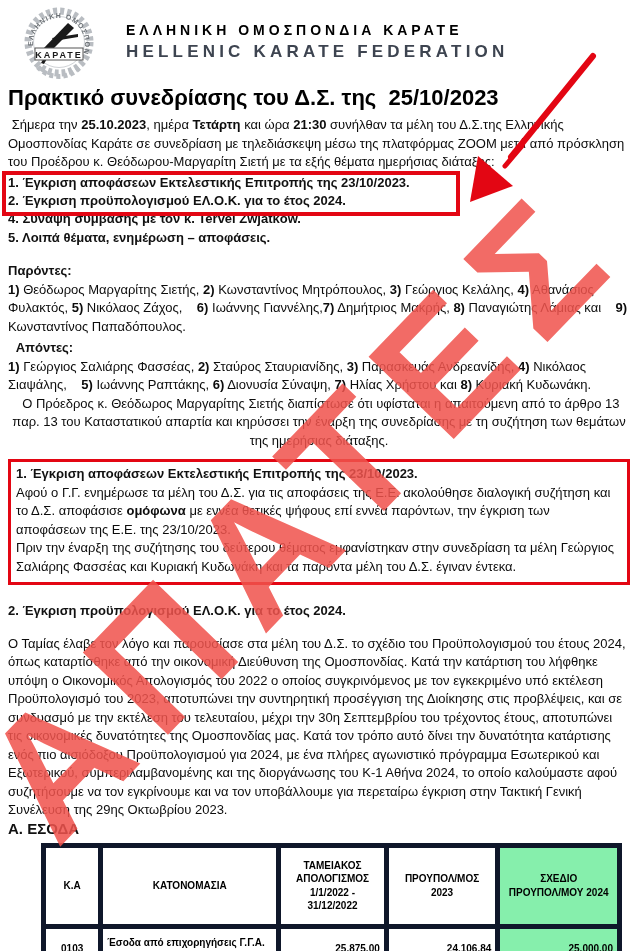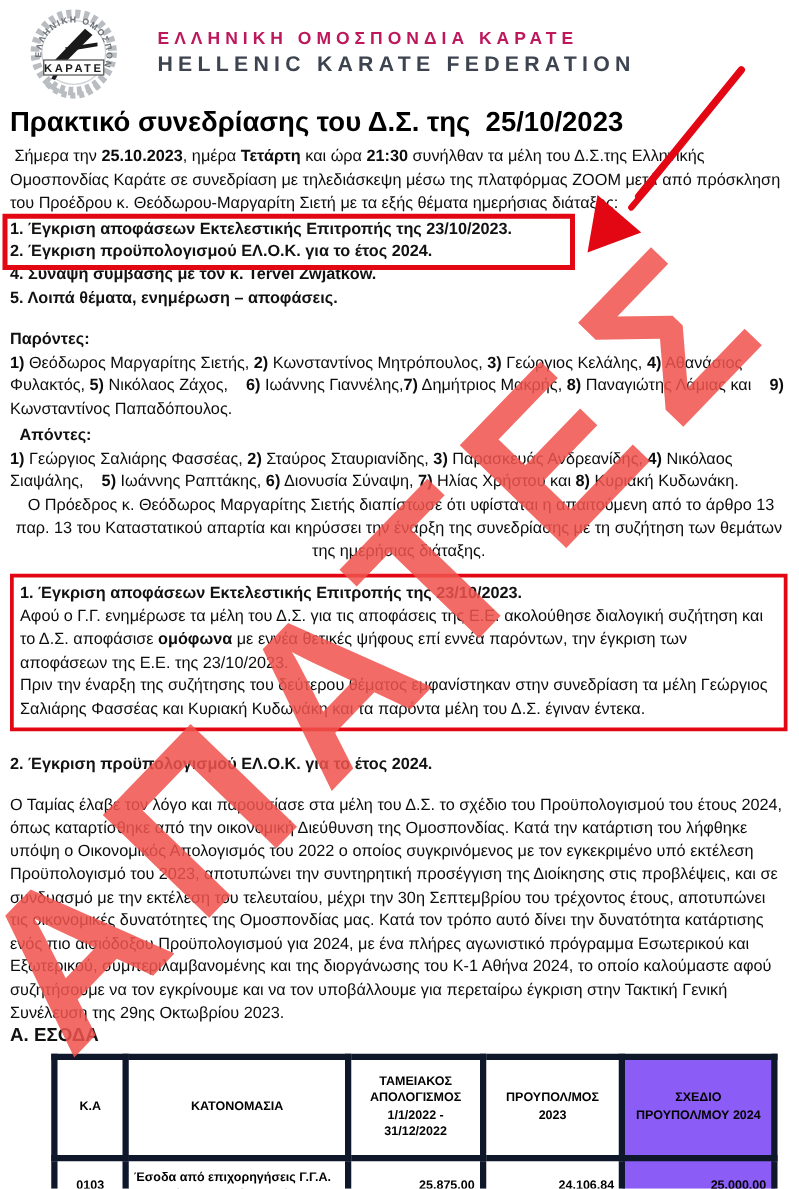--- a/index.html
+++ b/index.html
@@ -6,21 +6,21 @@
   .page{
     position:relative;width:639px;height:951px;overflow:hidden;background:#fff;
     font-family:"Liberation Sans","DejaVu Sans",sans-serif;color:#111;
   }
   .content{position:relative;padding:5px 9px 0 8px;z-index:1;}
 
   
   .hdr{display:flex;align-items:flex-start;}
   .logo{flex:0 0 auto;}
   .orgnames{margin-left:16px;margin-top:17px;}
-  .org-el{font-size:14px;font-weight:700;letter-spacing:4px;color:#be185d;white-space:pre-wrap;}
+  .org-el{font-size:14px;font-weight:700;letter-spacing:4px;color:#000000;white-space:pre-wrap;}
   .org-en{font-size:17px;font-weight:700;letter-spacing:4.2px;color:#3d4450;margin-top:4px;white-space:pre-wrap;}
 
   .doc-title{margin-top:6px;font-size:22px;font-weight:700;color:#000;white-space:pre-wrap;}
 
   p,.para{margin:0;font-size:13px;line-height:18.5px;color:#0c0c0c;}
   .intro{margin-top:5px;white-space:pre-wrap;}
   .agenda{position:relative;margin-top:2px;}
   .agenda-item{font-weight:700;font-size:13px;line-height:18.4px;white-space:pre-wrap;}
   .box1{
     position:absolute;left:-6px;top:-3px;width:450px;height:37px;
@@ -52,21 +52,21 @@
   table.budget col.c3{width:111px;}
   table.budget col.c4{width:121px;}
   table.budget th,table.budget td{
     border:5px solid #0f172a;padding:2px 4px;vertical-align:middle;
     font-size:10px;line-height:13.5px;font-weight:700;color:#000;
   }
   table.budget th{text-align:center;white-space:pre-line;height:72px;}
   td.kacell{text-align:center;font-size:11.5px;}
   td.namecell{white-space:pre-line;font-size:10.5px;padding-left:5px;}
   td.amt{text-align:right;padding-right:15px;font-size:12px;}
-  .bluecol{background:#8b5cf6;}
+  .bluecol{background:#86efac;}
   tr.datarow{height:46px;}
 
   
   .watermark{
     position:absolute;left:14px;top:722px;width:940px;z-index:3;
     font-size:172px;font-weight:700;line-height:1;letter-spacing:24px;
     color:#f0534d;opacity:0.86;transform:rotate(-46deg);transform-origin:0 50%;
     pointer-events:none;white-space:nowrap;
   }
   .arrow-layer{position:absolute;left:0;top:0;z-index:4;pointer-events:none;}

